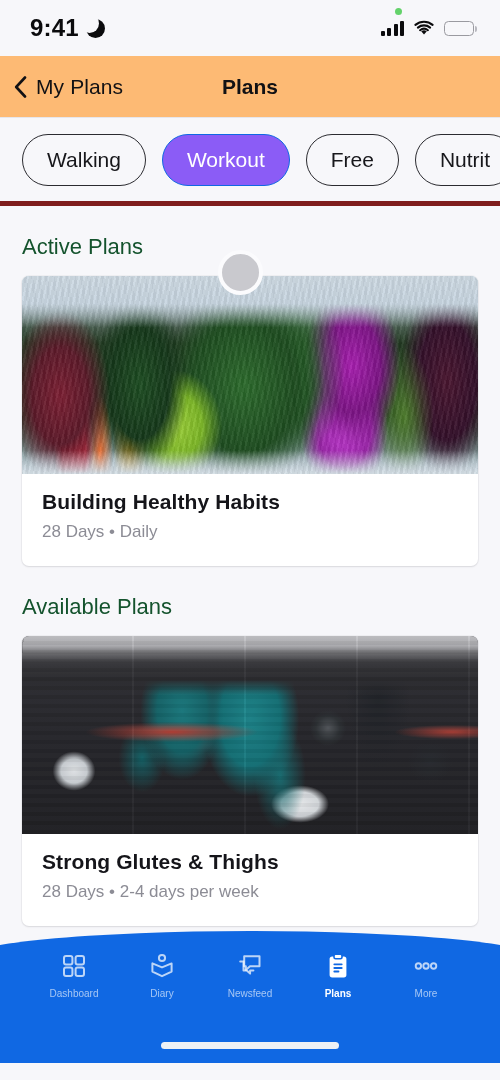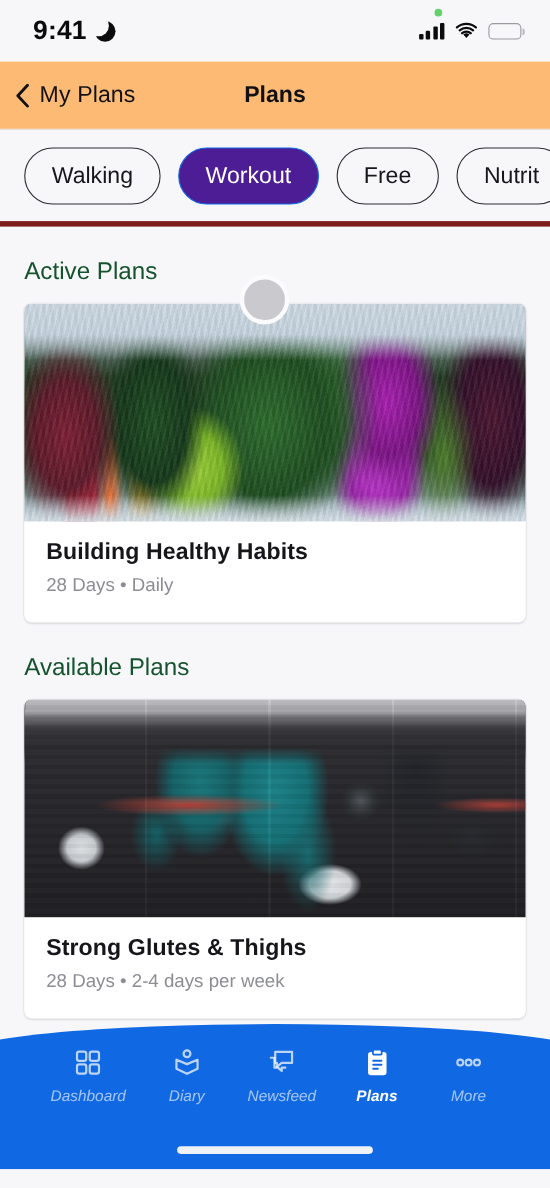--- a/index.html
+++ b/index.html
@@ -94,21 +94,21 @@
     flex:0 0 auto;
     height:52px; padding:0 24px;
     display:flex; align-items:center; justify-content:center;
     border:1.6px solid #2b2b30;
     border-radius:26px;
     font-size:21px; color:#17171b;
     background:transparent;
     white-space:nowrap; cursor:pointer;
   }
   .chip.active {
-    background:#4c1d95;
+    background:#8b5cf6;
     border-color:#1068e3;
     color:#ffffff;
   }
 
   
   .section-title {
     font-size:22px; color:#14532d;
     padding:28px 0 16px 22px;
   }
   .card {
@@ -207,21 +207,21 @@
     display:flex; align-items:flex-start;
     justify-content:space-between;
     padding:22px 46px 0 46px;
     height:100%;
   }
   .nav-item {
     display:flex; flex-direction:column; align-items:center; gap:9px;
     cursor:pointer; min-width:56px;
   }
   .nav-icon { width:26px; height:26px; display:block; }
-  .nav-label { font-size:14px; color:rgba(255,255,255,.62); white-space:nowrap;font-style:italic; }
+  .nav-label { font-size:10px; color:rgba(255,255,255,.62); white-space:nowrap; }
   .nav-item.active .nav-label { color:#ffffff; font-weight:700; }
   .home-indicator {
     position:absolute; left:50%; transform:translateX(-50%);
     bottom:14px; width:178px; height:7px;
     border-radius:4px; background:#eef1f5;
   }
 </style>
 </head>
 <body>
 

